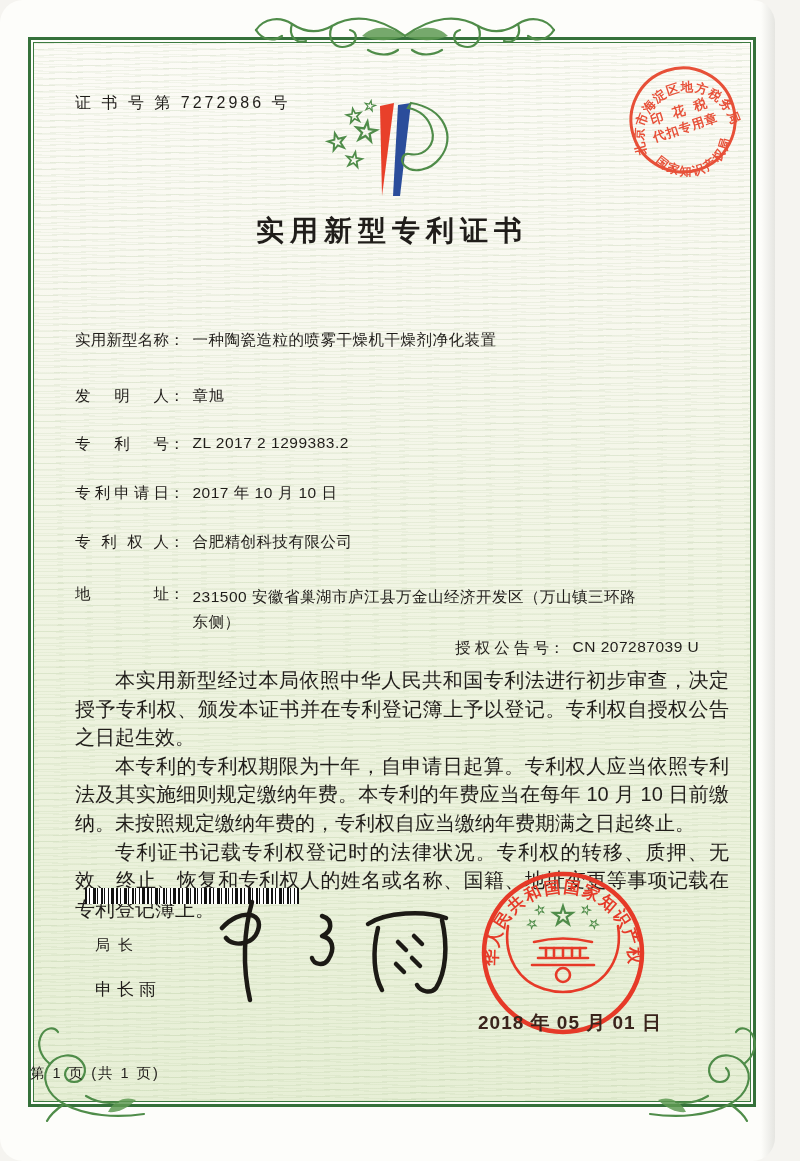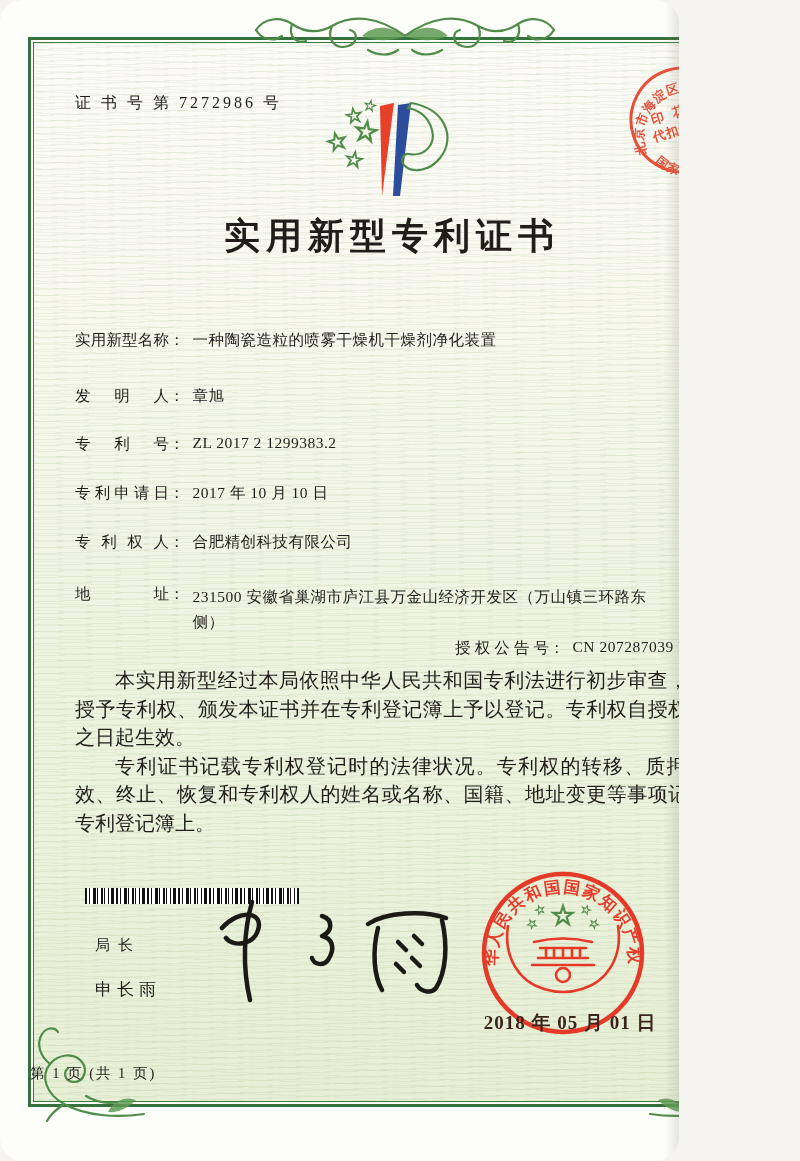--- a/index.html
+++ b/index.html
@@ -1,36 +1,36 @@
 <!DOCTYPE html>
 <html><head>
 <meta charset="utf-8">
 <style>
   html,body{margin:0;padding:0;}
   body{width:800px;height:1161px;background:#f5f4f0;}
-  .page{position:relative;width:679px;height:1161px;background:#fdfdfa;overflow:hidden;
-        font-family:Liberation Serif, serif;color:#201d1a;border-radius:23px;}
+  .page{position:relative;width:775px;height:1161px;background:#fdfdfa;overflow:hidden;
+        font-family:Liberation Sans, sans-serif;color:#201d1a;border-radius:23px;}
   .page::after{content:"";position:absolute;top:0;right:0;width:14px;height:100%;
         background:linear-gradient(90deg,rgba(0,0,0,0),rgba(120,120,110,0.18));pointer-events:none;}
   
   .frame{position:absolute;left:28px;top:37px;width:728px;height:1070px;
          border:3px solid #35713a;box-sizing:border-box;}
   .frame-inner{position:absolute;inset:2px;border:1px solid #3c7a40;
          background:
            repeating-linear-gradient(178deg, rgba(120,158,92,0.10) 0 1.2px, rgba(255,255,255,0) 1.2px 6px),
            repeating-linear-gradient(2deg, rgba(120,158,92,0.07) 0 1.2px, rgba(255,255,255,0) 1.2px 7px),
            linear-gradient(180deg,#fcfbf6 0%,#f8f8ef 25%,#eef3df 60%,#e7efd6 100%);}
   
   .orn{position:absolute;pointer-events:none;}
   .orn path{stroke:#4f8c49;fill:none;stroke-width:2.2;stroke-linecap:round;}
   .orn .leaf{fill:#5e9a52;stroke:none;opacity:.85;}
   
   .cert-number{position:absolute;left:75px;top:93px;font-size:16px;letter-spacing:3px;}
   .title{position:absolute;left:28px;top:212px;width:728px;text-align:center;
-         font-size:36px;font-weight:600;letter-spacing:6px;}
+         font-size:28px;font-weight:600;letter-spacing:6px;}
   .frow{position:absolute;left:75px;width:665px;font-size:15.5px;}
   .flabel{display:inline-block;width:94px;text-align:justify;text-align-last:justify;vertical-align:top;}
   .fcolon{display:inline-block;vertical-align:top;}
   .fvalue{display:inline-block;vertical-align:top;margin-left:8px;letter-spacing:0.5px;}
   .fvalue.addr{width:455px;line-height:25px;}
   .row-name{top:330px}.row-inventor{top:386px}.row-patno{top:434px}
   .row-filing{top:483px}.row-patentee{top:532px}.row-address{top:584px}
   .row-grant-date{top:638px}.row-grant-no{top:638px;left:455px;width:300px;}
   .paras{position:absolute;left:75px;top:666px;width:654px;font-size:20px;
          line-height:28.6px;text-align:justify;}
@@ -156,20 +156,21 @@
   <div class="frow row-address">
     <span class="flabel">地址</span><span class="fcolon">：</span><span class="fvalue addr">231500 安徽省巢湖市庐江县万金山经济开发区（万山镇三环路东侧）</span>
   </div>
 
   <div class="frow row-grant-no">
     <span class="flabel">授权公告号</span><span class="fcolon">：</span><span class="fvalue">CN 207287039 U</span>
   </div>
 
   <div class="paras">
     <p>本实用新型经过本局依照中华人民共和国专利法进行初步审查，决定授予专利权、颁发本证书并在专利登记簿上予以登记。专利权自授权公告之日起生效。</p>
+    <p>本专利的专利权期限为十年，自申请日起算。专利权人应当依照专利法及其实施细则规定缴纳年费。本专利的年费应当在每年 10 月 10 日前缴纳。未按照规定缴纳年费的，专利权自应当缴纳年费期满之日起终止。</p>
     <p>专利证书记载专利权登记时的法律状况。专利权的转移、质押、无效、终止、恢复和专利权人的姓名或名称、国籍、地址变更等事项记载在专利登记簿上。</p>
   </div>
 
   <div class="barcode"></div>
 
   <div class="director-title">局长</div>
   <div class="director-name">申长雨</div>
 
   <svg class="signature" width="280" height="130" viewBox="0 0 280 130">
     <path d="M52,16 C44,44 42,80 50,114"></path>

